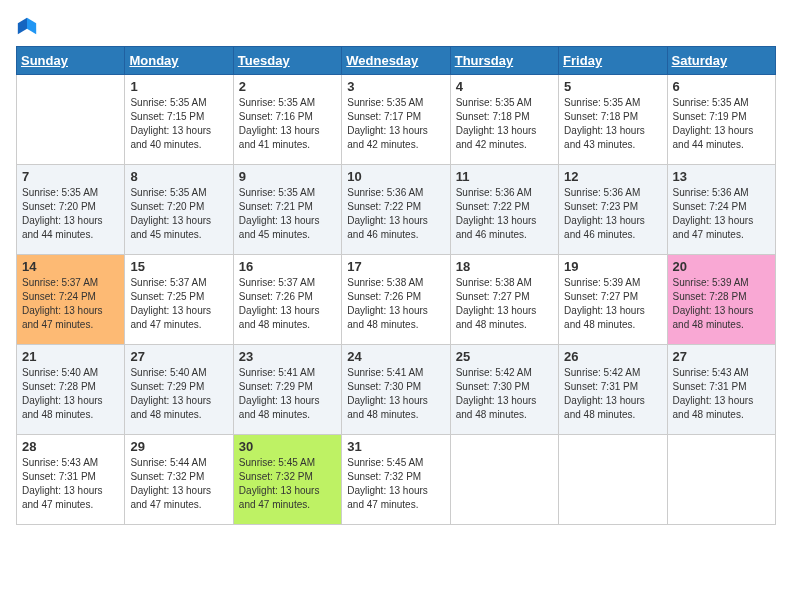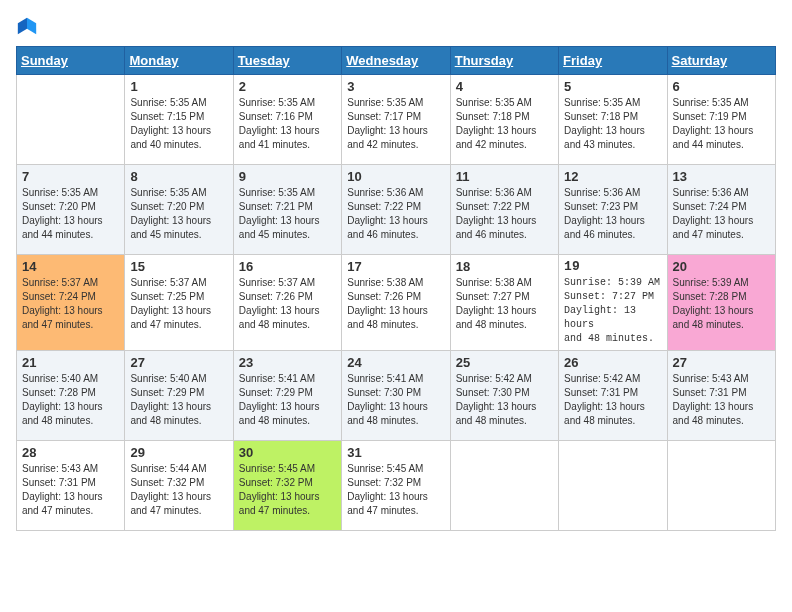--- a/index.html
+++ b/index.html
@@ -248,21 +248,21 @@
 Daylight: 13 hours
 and 48 minutes.</div>
         </td>
         <td style="background-color: rgb(255, 255, 255);">
           <span class="day-number">18</span>
           <div class="cell-info" style="white-space: pre-line;">Sunrise: 5:38 AM
 Sunset: 7:27 PM
 Daylight: 13 hours
 and 48 minutes.</div>
         </td>
-        <td style="background-color: rgb(255, 255, 255); font-family: Liberation Mono, monospace;">
+        <td style="background-color: rgb(255, 255, 255);">
           <span class="day-number">19</span>
           <div class="cell-info" style="white-space: pre-line;">Sunrise: 5:39 AM
 Sunset: 7:27 PM
 Daylight: 13 hours
 and 48 minutes.</div>
         </td>
         <td style="background-color: #f9a8d4;">
           <span class="day-number">20</span>
           <div class="cell-info" style="white-space: pre-line;">Sunrise: 5:39 AM
 Sunset: 7:28 PM

